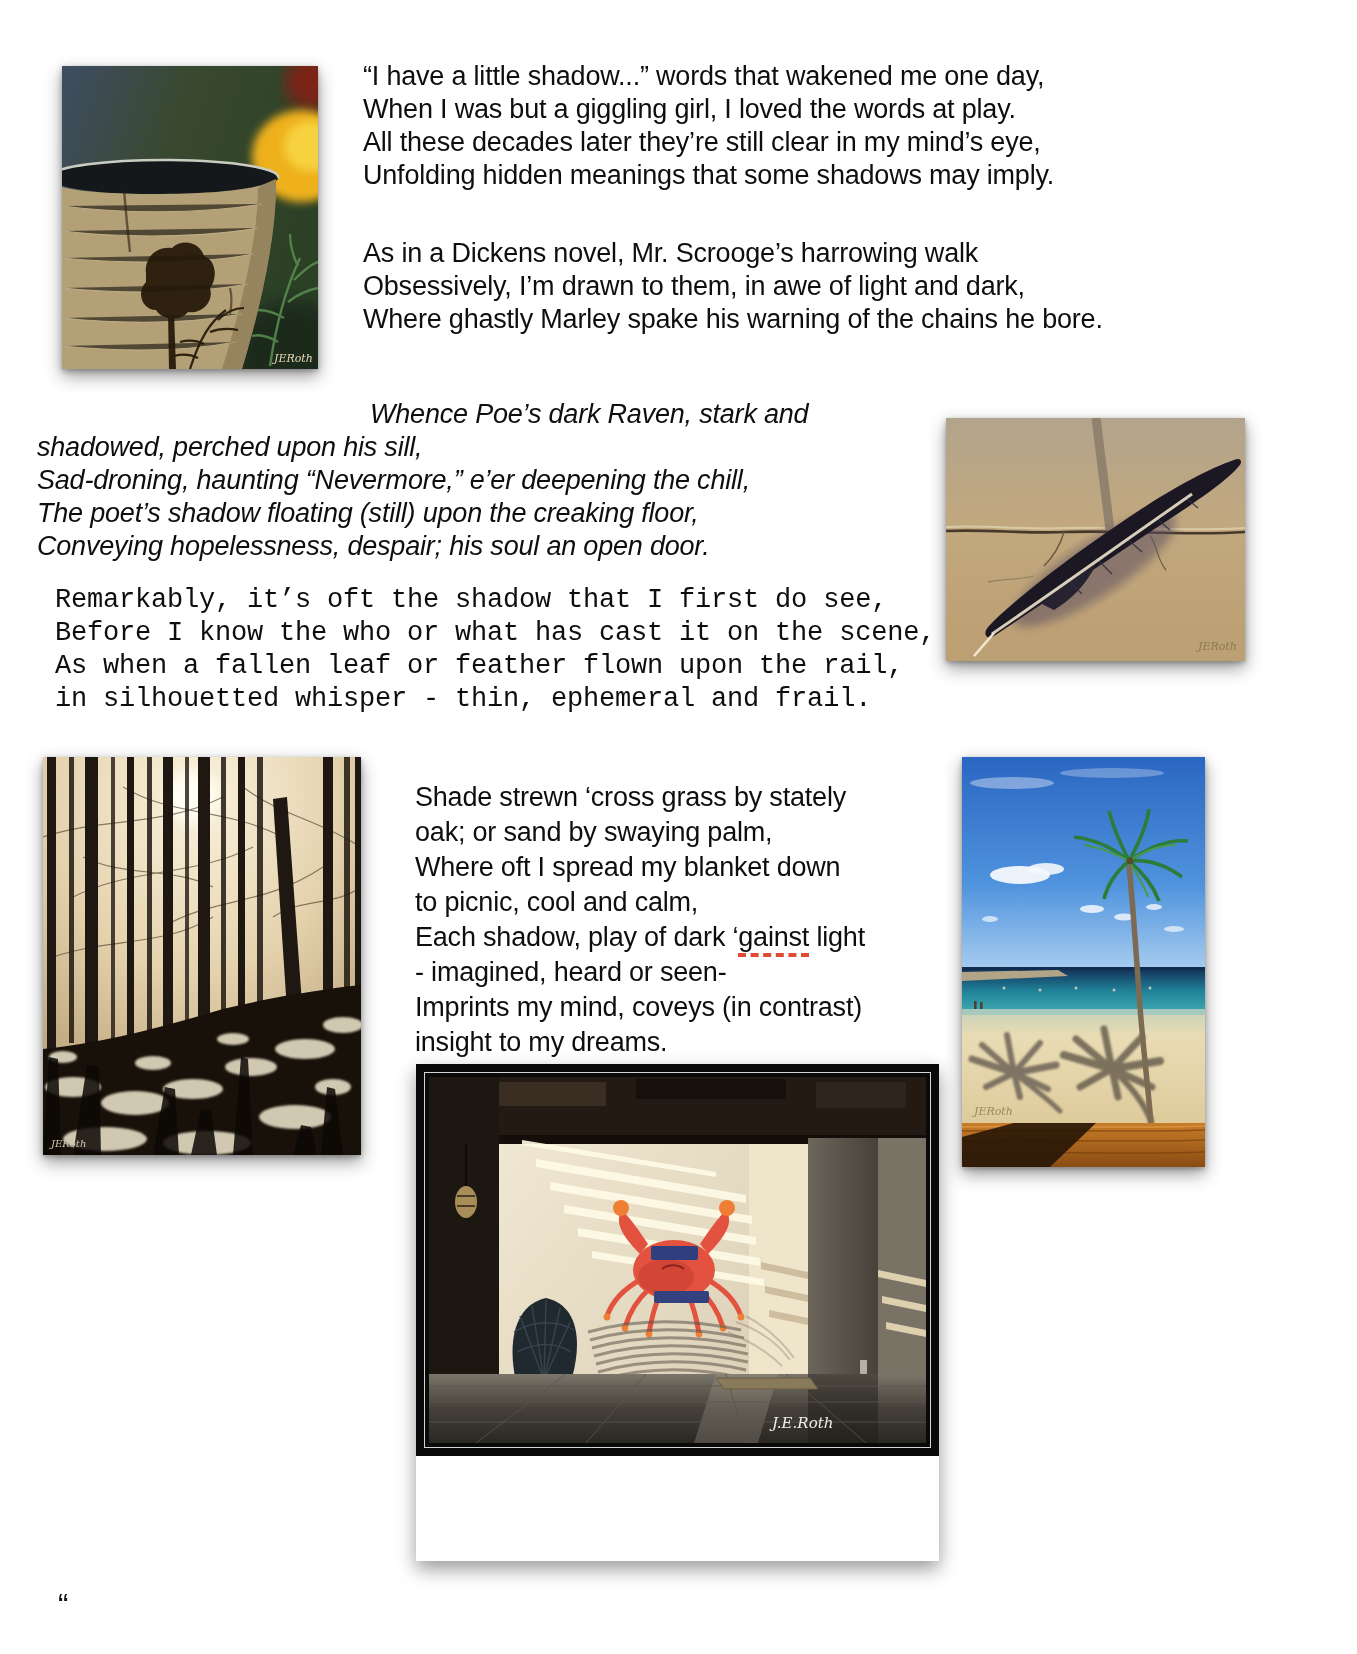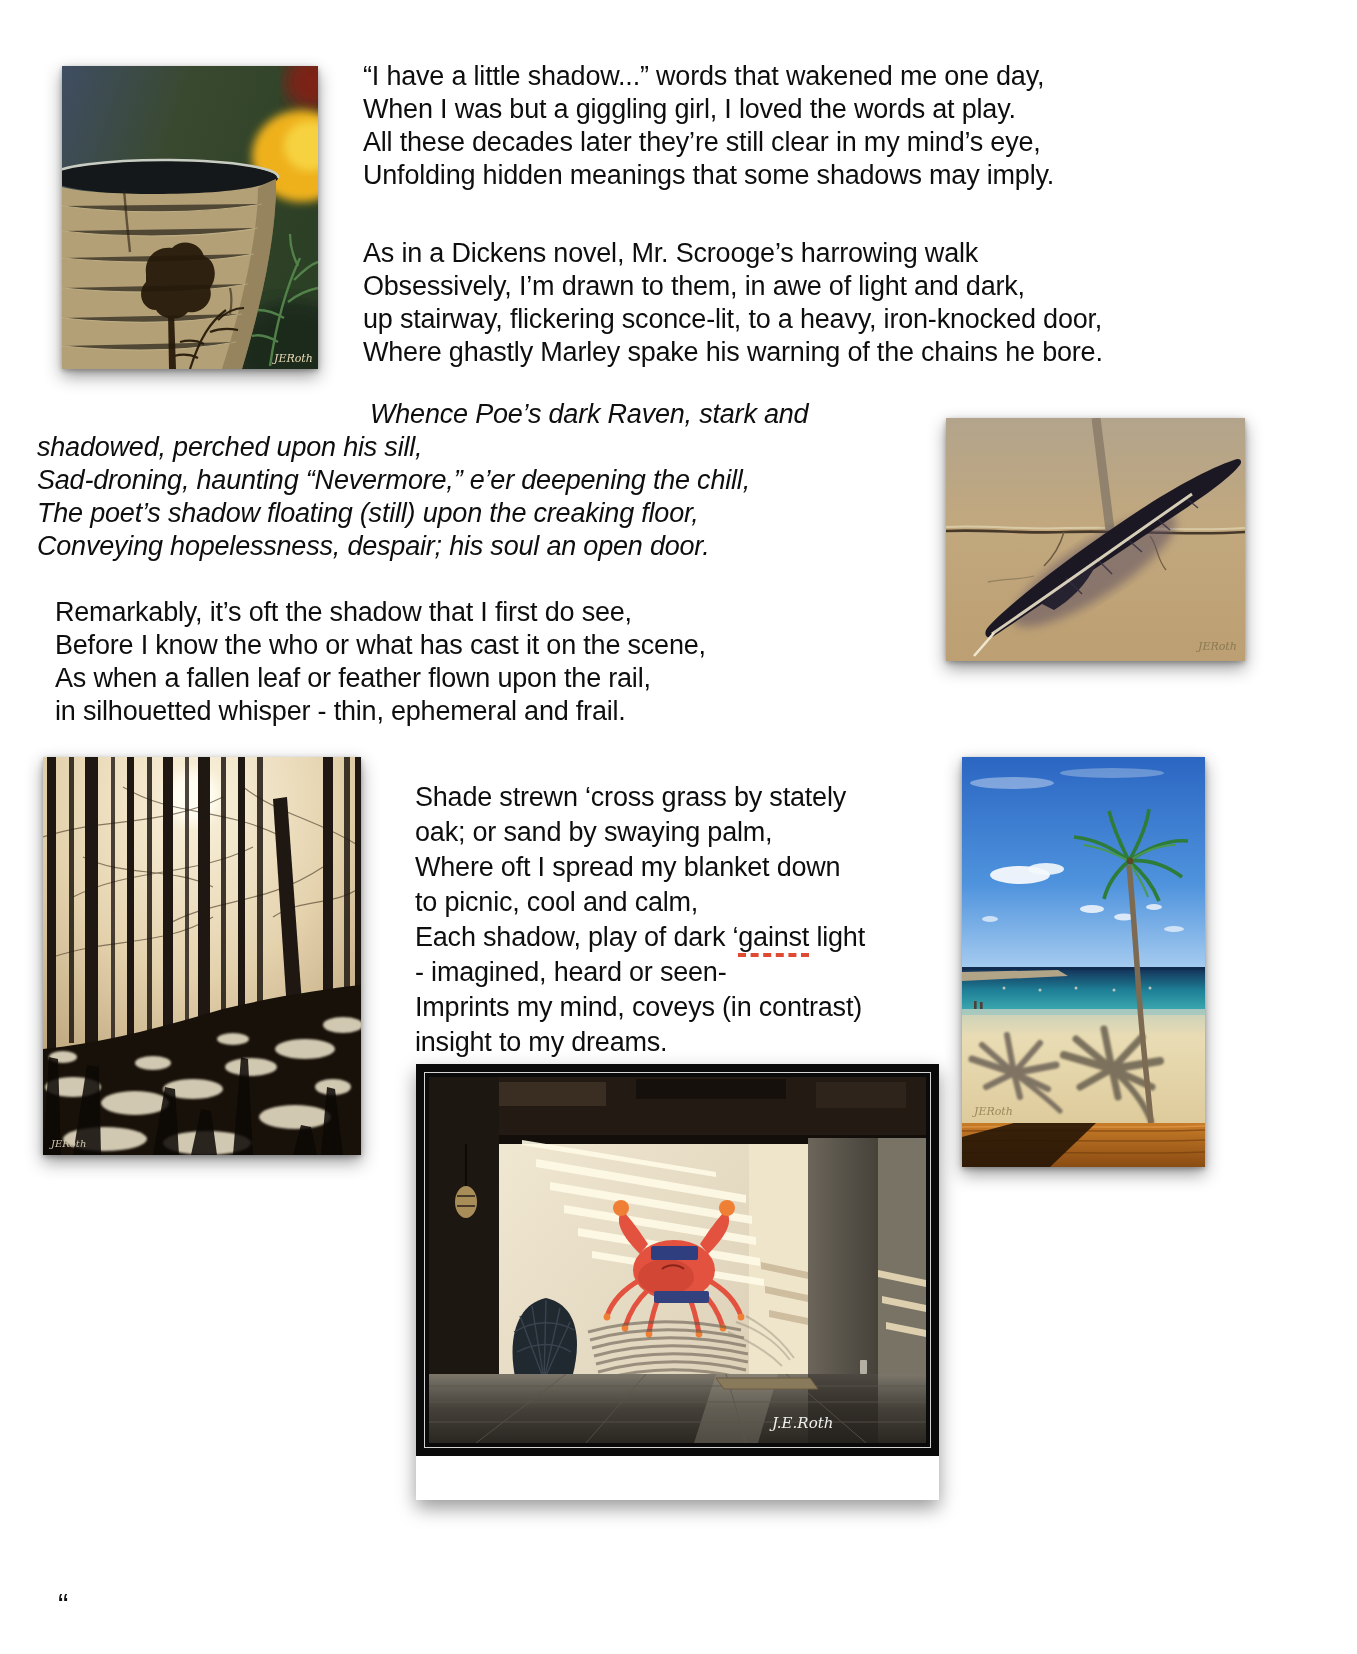--- a/index.html
+++ b/index.html
@@ -295,21 +295,21 @@
           <path d="M0,384 C80,382 160,386 243,383" fill="none"></path>
           <path d="M0,396 C80,394 160,398 243,395" fill="none"></path>
         </g>
         <path d="M0,370 C80,368 160,372 243,369" stroke="#e29b4a" stroke-width="1.6" opacity="0.7" fill="none"></path>
         <polygon points="0,410 0,380 52,366 134,366 88,410" fill="#241406" opacity="0.88"></polygon>
       </g>
       <text class="mark" x="12" y="358" font-size="11" fill="#9a8a5a">JERoth</text>
     </svg>
   </div>
 
-  <div class="framed" style="left:416px;top:1064px;width:523px;height:436px;">
+  <div class="framed" style="left:416px;top:1064px;width:523px;height:497px;">
     <svg width="523" height="392" viewBox="0 0 523 392">
       <defs>
         <clipPath id="crabclip">
             <rect x="13" y="13" width="497" height="366"></rect>
           </clipPath>
         <linearGradient id="wallg" x1="0" y1="0" x2="1" y2="0.6">
           <stop offset="0" stop-color="#f6eed8"></stop>
             <stop offset="1" stop-color="#d8cbb2"></stop>
         </linearGradient>
         <linearGradient id="colg" x1="0" y1="0" x2="1" y2="0">
@@ -451,36 +451,35 @@
   <div class="stanza" style="left:363px;top:60px;">
     <div class="pl">“I have a little shadow...” words that wakened me one day,</div>
     <div class="pl">When I was but a giggling girl, I loved the words at play.</div>
     <div class="pl">All these decades later they’re still clear in my mind’s eye,</div>
     <div class="pl">Unfolding hidden meanings that some shadows may imply.</div>
   </div>
 
   <div class="stanza" style="left:363px;top:237px;">
     <div class="pl">As in a Dickens novel, Mr. Scrooge’s harrowing walk</div>
     <div class="pl">Obsessively, I’m drawn to them, in awe of light and dark,</div>
-    <div class="pl">up stairway, flickering sconce-lit, to a heavy, iron-knocked door,</div>
     <div class="pl">Where ghastly Marley spake his warning of the chains he bore.</div>
   </div>
 
   <div class="stanza" style="left:370px;top:398px;font-style:italic;">
     <div class="pl">Whence Poe’s dark Raven, stark and</div>
   </div>
 
   <div class="stanza" style="left:37px;top:431px;font-style:italic;">
     <div class="pl">shadowed, perched upon his sill,</div>
     <div class="pl">Sad-droning, haunting “Nevermore,” e’er deepening the chill,</div>
     <div class="pl">The poet’s shadow floating (still) upon the creaking floor,</div>
     <div class="pl">Conveying hopelessness, despair; his soul an open door.</div>
   </div>
 
-  <div class="stanza" style="left:55px;top:596px;">
+  <div class="stanza" style="left:55px;top:584px;font-family:Liberation Mono, monospace;">
     <div class="pl">Remarkably, it’s oft the shadow that I first do see,</div>
     <div class="pl">Before I know the who or what has cast it on the scene,</div>
     <div class="pl">As when a fallen leaf or feather flown upon the rail,</div>
     <div class="pl">in silhouetted whisper - thin, ephemeral and frail.</div>
   </div>
 
   <div class="stanza s5" style="left:415px;top:752px;margin-top:28px;">
     <div class="pl">Shade strewn ‘cross grass by stately</div>
     <div class="pl">oak; or sand by swaying palm,</div>
     <div class="pl">Where oft I spread my blanket down</div>

